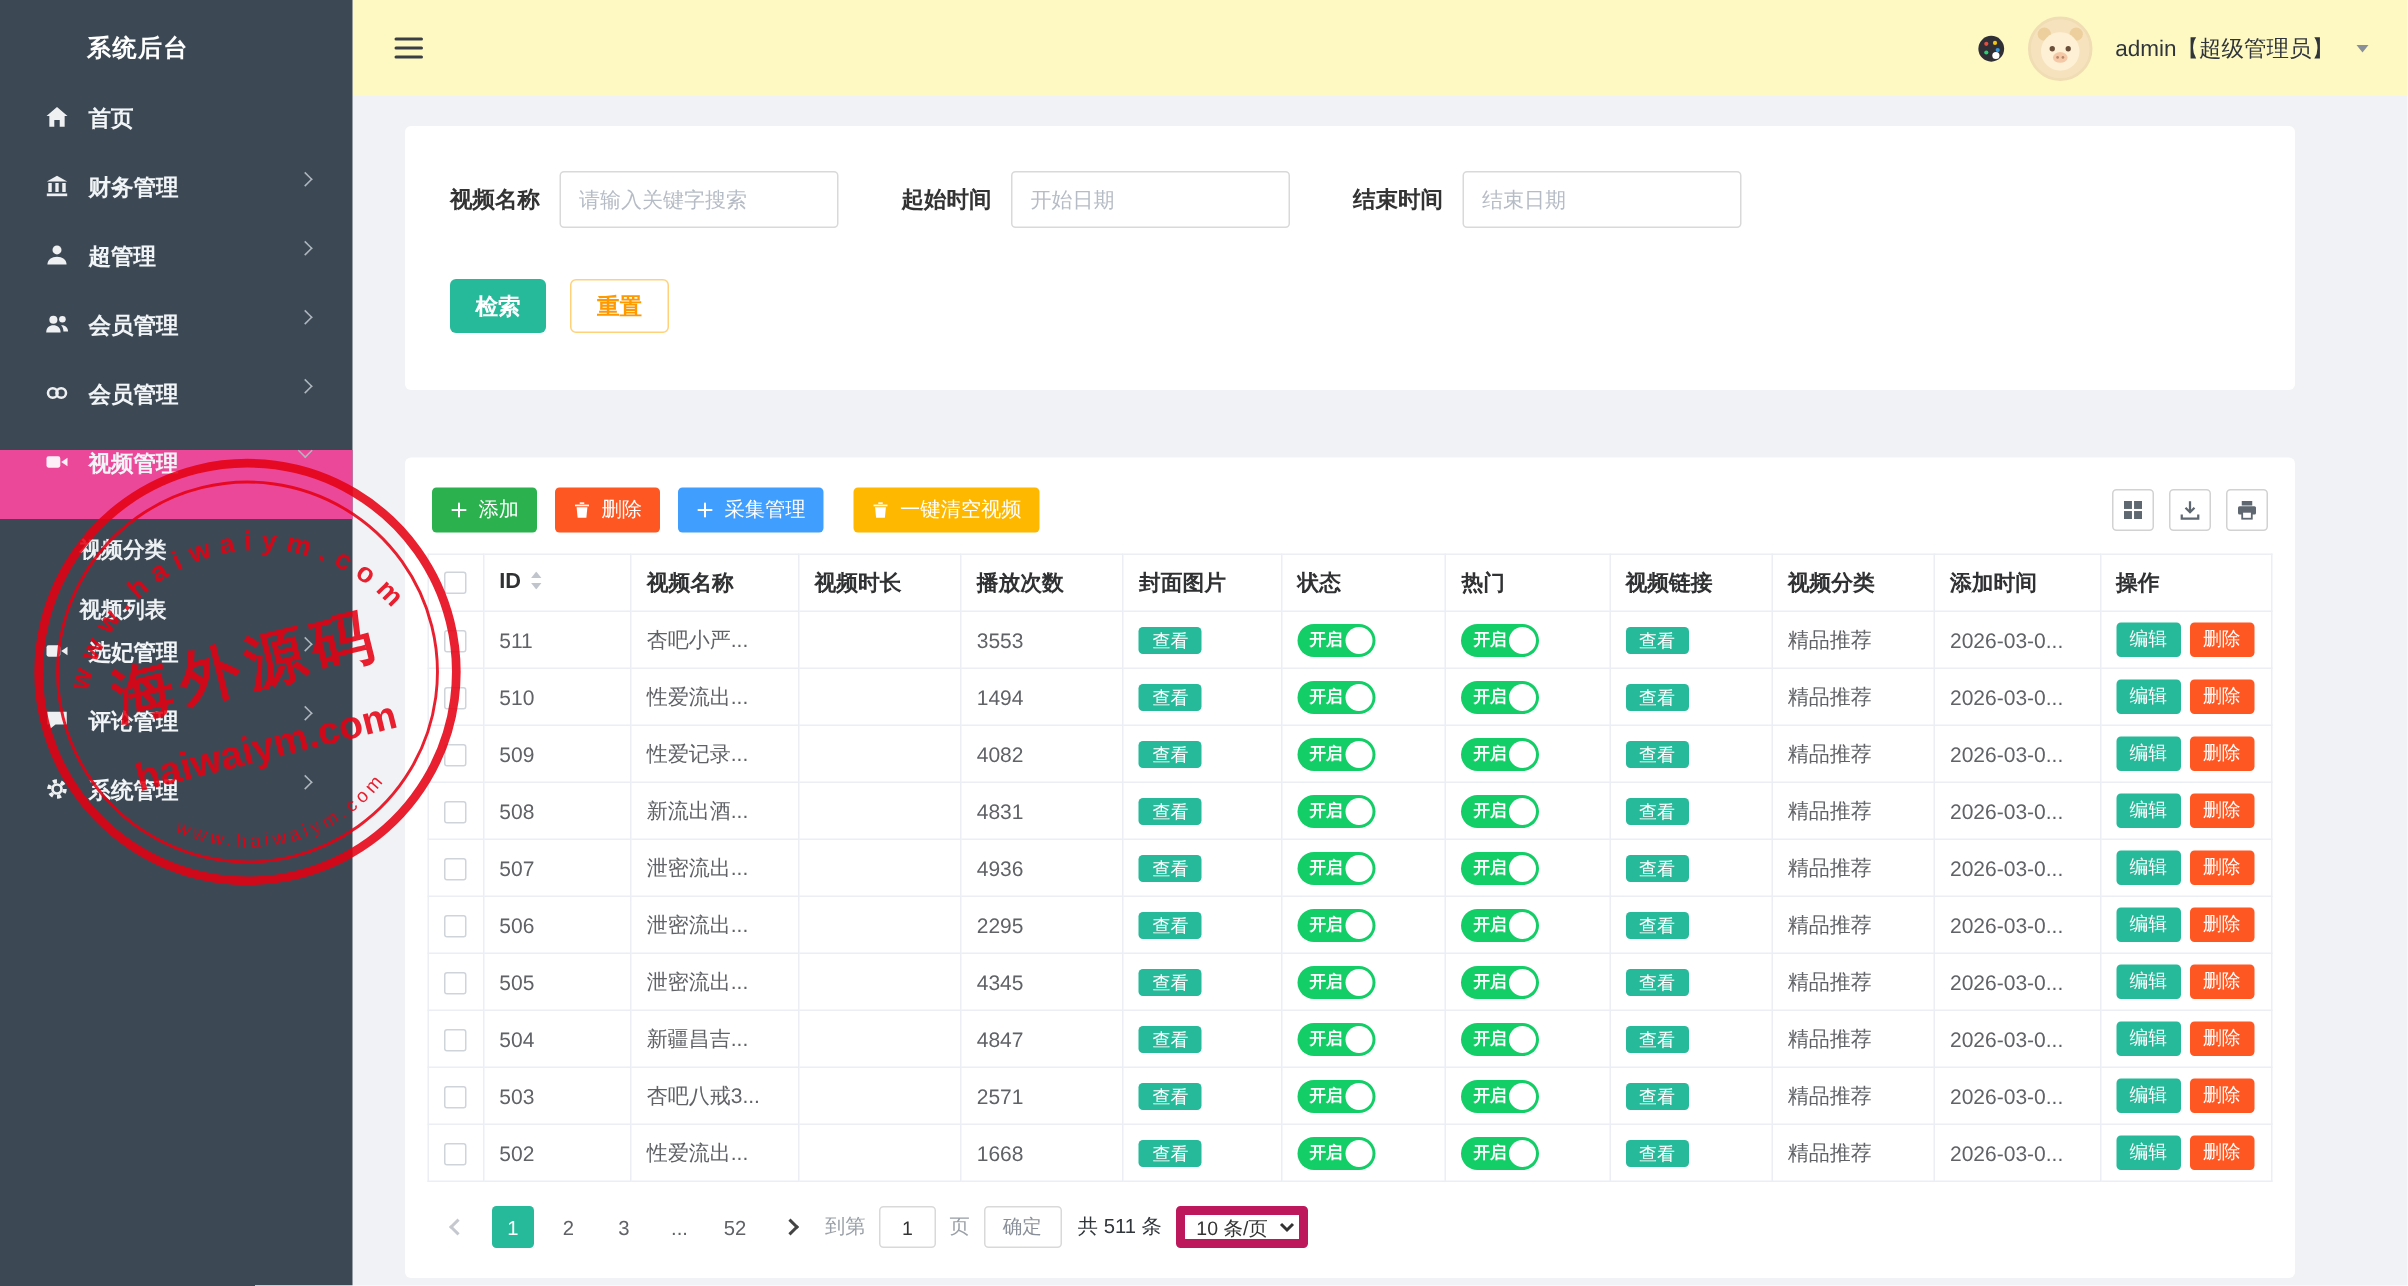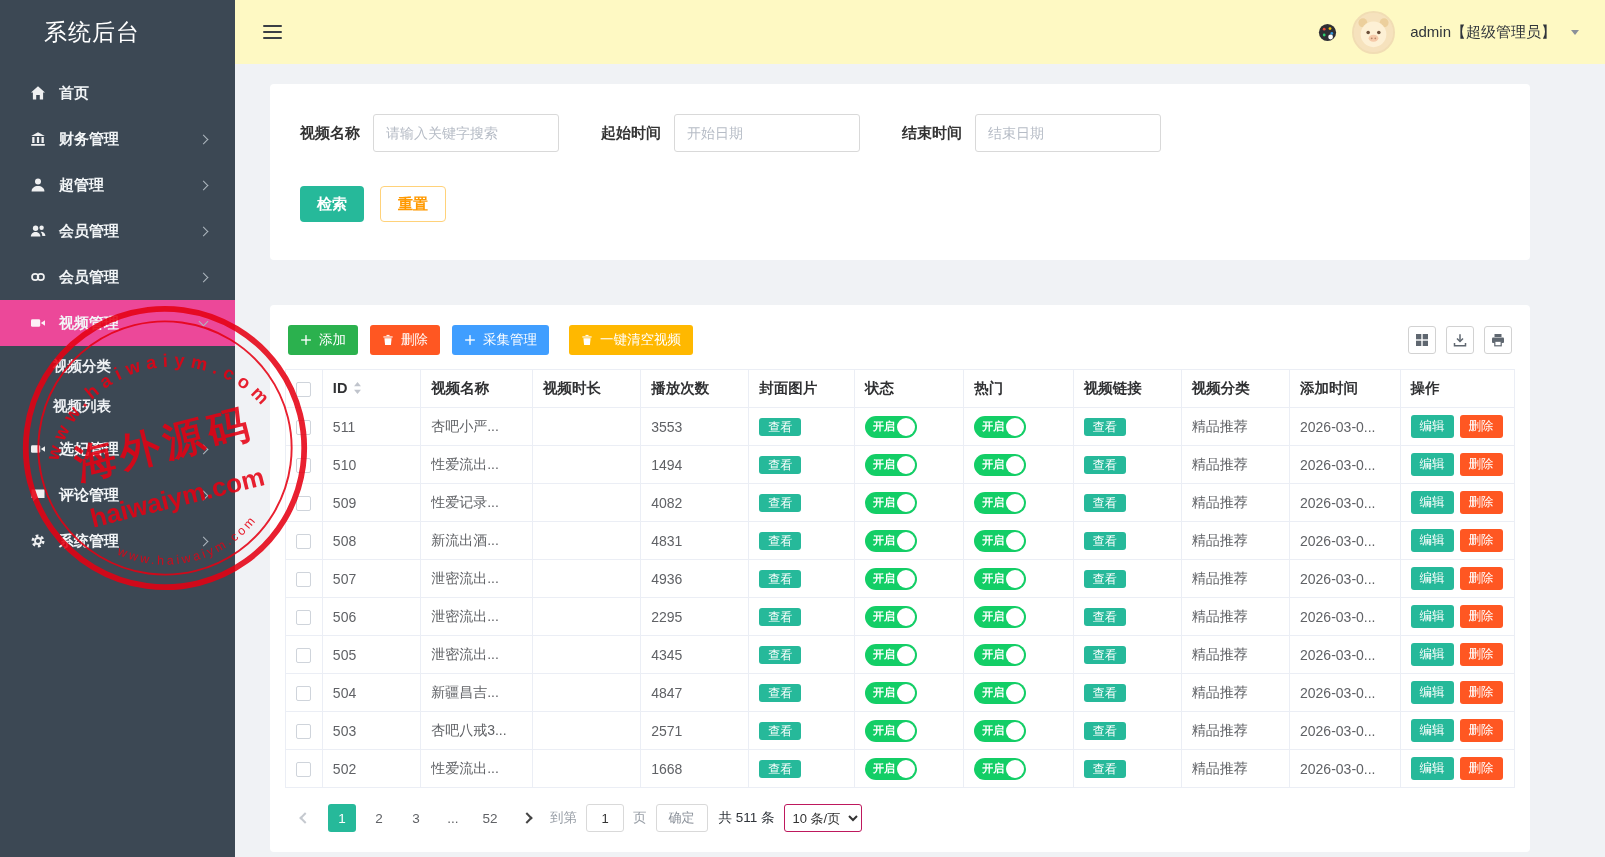--- a/index.html
+++ b/index.html
@@ -3,23 +3,23 @@
 <meta charset="utf-8">
 <style>
   *{box-sizing:border-box;margin:0;padding:0}
   html,body{width:1605px;height:857px;overflow:hidden}
   body{font-family:"Liberation Sans","DejaVu Sans",sans-serif;background:#f0f2f5;position:relative;
        --teal:#26b99a;--green:#13ce66;--green-add:#2bb14e;--red:#ff5722;--blue:#409eff;--orange:#ffb800;
        --sidebar:#3c4854;--stamp:#e60012}
 
   
   .sidebar{position:absolute;left:0;top:0;width:235px;height:857px;background:var(--sidebar);color:#fff;z-index:5}
-  .side-title{height:64px;display:flex;align-items:center;padding-left:44px;font-size:23px;font-weight:normal;letter-spacing:1px}
+  .side-title{height:64px;display:flex;align-items:center;padding-left:58px;font-size:16px;font-weight:bold;letter-spacing:1px}
   .menu{padding-top:6px}
-  .menu-item{height:46px;display:flex;align-items:center;padding-left:30px;cursor:pointer;font-size:15px;font-weight:bold;color:#f2f5f7}
+  .menu-item{height:46px;display:flex;padding-left:30px;cursor:pointer;font-size:15px;font-weight:bold;color:#f2f5f7}
   .menu-item.active{background:#ec4899}
   .menu-item .mi{width:16px;height:16px;margin-right:13px;flex:0 0 16px;opacity:.92}
   .menu-item .mi svg{display:block;width:16px;height:16px}
   .chev{width:7px;height:7px;border-right:1.6px solid #aeb7bf;border-bottom:1.6px solid #aeb7bf;margin-left:auto;margin-right:28px;transform:rotate(-45deg)}
   .chev.down{transform:rotate(45deg);margin-top:-3px}
   .menu-sub{height:40px;display:flex;align-items:center;padding-left:53px;font-size:14.5px;font-weight:bold;color:#eef1f4;cursor:pointer}
 
   
   .topbar{margin-left:235px;height:64px;background:#fef9c3;display:flex;align-items:center;padding:0 26px 0 28px}
   .burger{cursor:pointer}
@@ -75,21 +75,21 @@
   .pg{min-width:28px;height:28px;display:inline-flex;align-items:center;justify-content:center;border-radius:3px;cursor:pointer;color:#606266}
   .pg.active{background:var(--teal);color:#fff;cursor:default}
   .pg.dots{cursor:default}
   .pchev{width:8px;height:8px;border-right:2px solid #c5c9cf;border-bottom:2px solid #c5c9cf;display:inline-block}
   .pchev.left{transform:rotate(135deg)}
   .pchev.right{transform:rotate(-45deg);border-color:#444}
   .goto-label,.page-unit{color:#9aa0a8}
   .goto-input{width:38px;height:28px;border:1px solid #d9d9d9;border-radius:3px;text-align:center;font-size:13px;color:#333;outline:none}
   .confirm-btn{height:28px;padding:0 12px;border:1px solid #d9d9d9;border-radius:3px;background:#fff;color:#8a9099;font-size:13px;cursor:pointer}
   .total{color:#30353b;margin-left:2px}
-  .per-page{height:28px;border:1px solid #be185d;border-radius:3px;font-size:13px;color:#333;padding:0 4px;background:#fff}
+  .per-page{height:28px;border:6px solid #be185d;border-radius:3px;font-size:13px;color:#333;padding:0 4px;background:#fff}
 
   
   .stamp{position:absolute;left:20px;top:303px;width:290px;height:290px;transform:rotate(-14deg);opacity:.87;pointer-events:none;z-index:60}
   .stamp text,.stamp textPath{fill:var(--stamp);font-family:"Liberation Sans","DejaVu Sans",sans-serif}
 </style>
 </head>
 <body style="--teal: #26b99a; --green: #13ce66; --green-add: #2bb14e; --red: #ff5722; --blue: #409eff; --orange: #ffb800; --sidebar: #3c4854; --stamp: #e60012;">
 
 <aside class="sidebar">
   <div class="side-title">系统后台</div>

